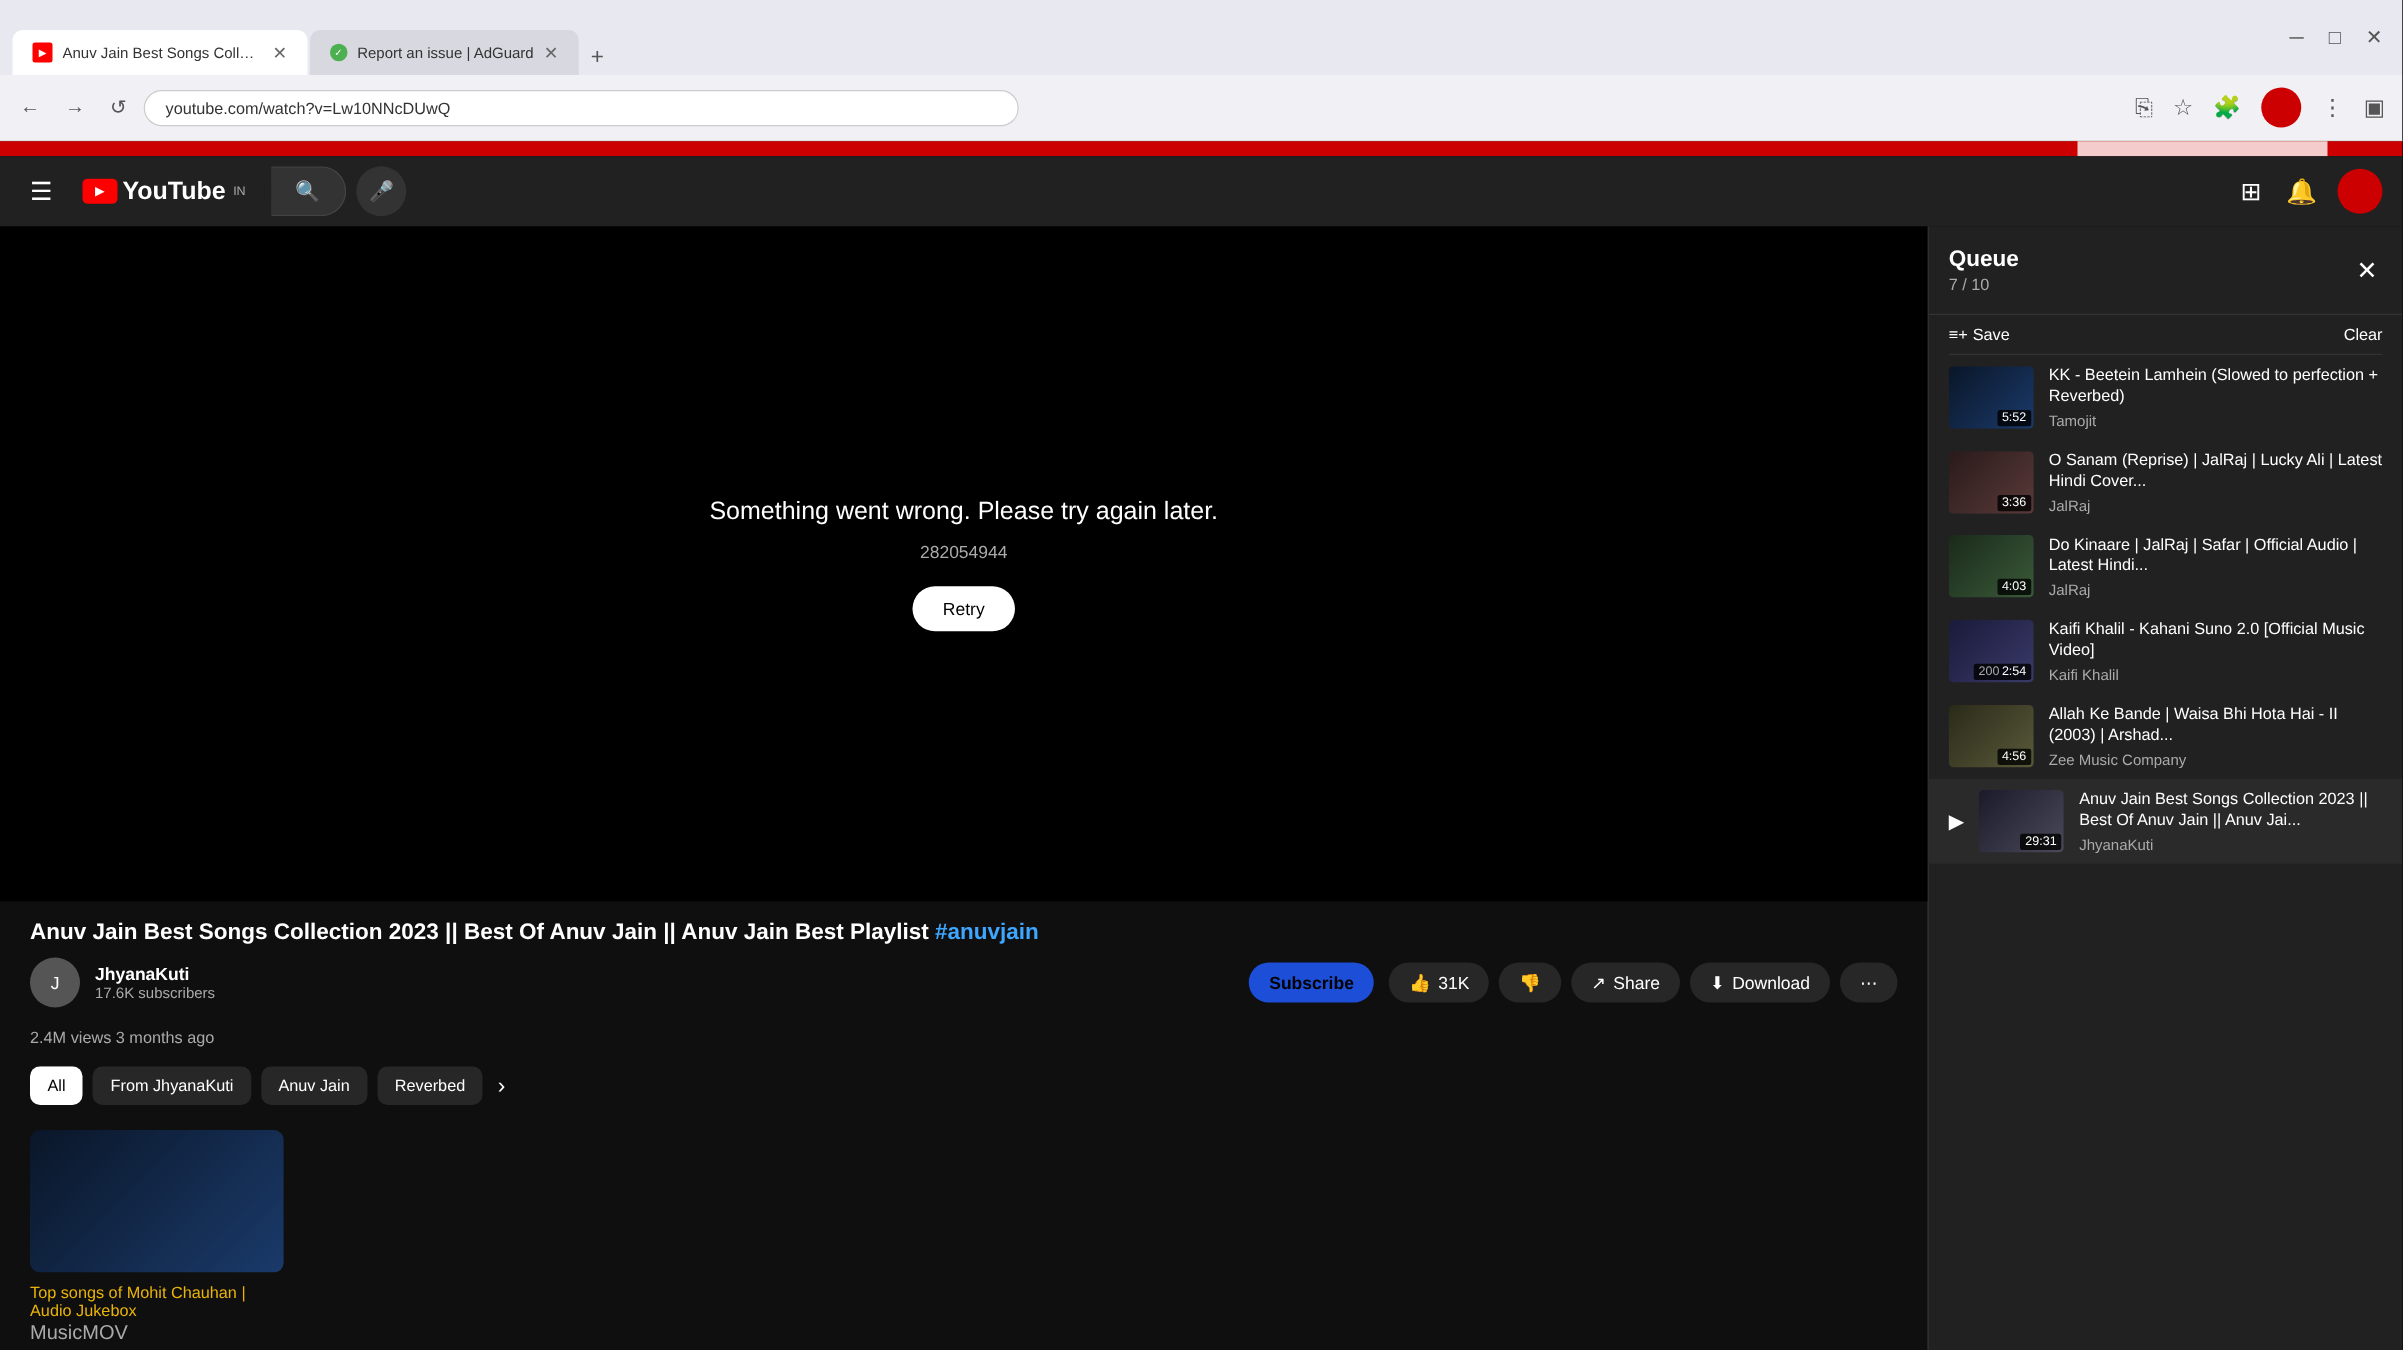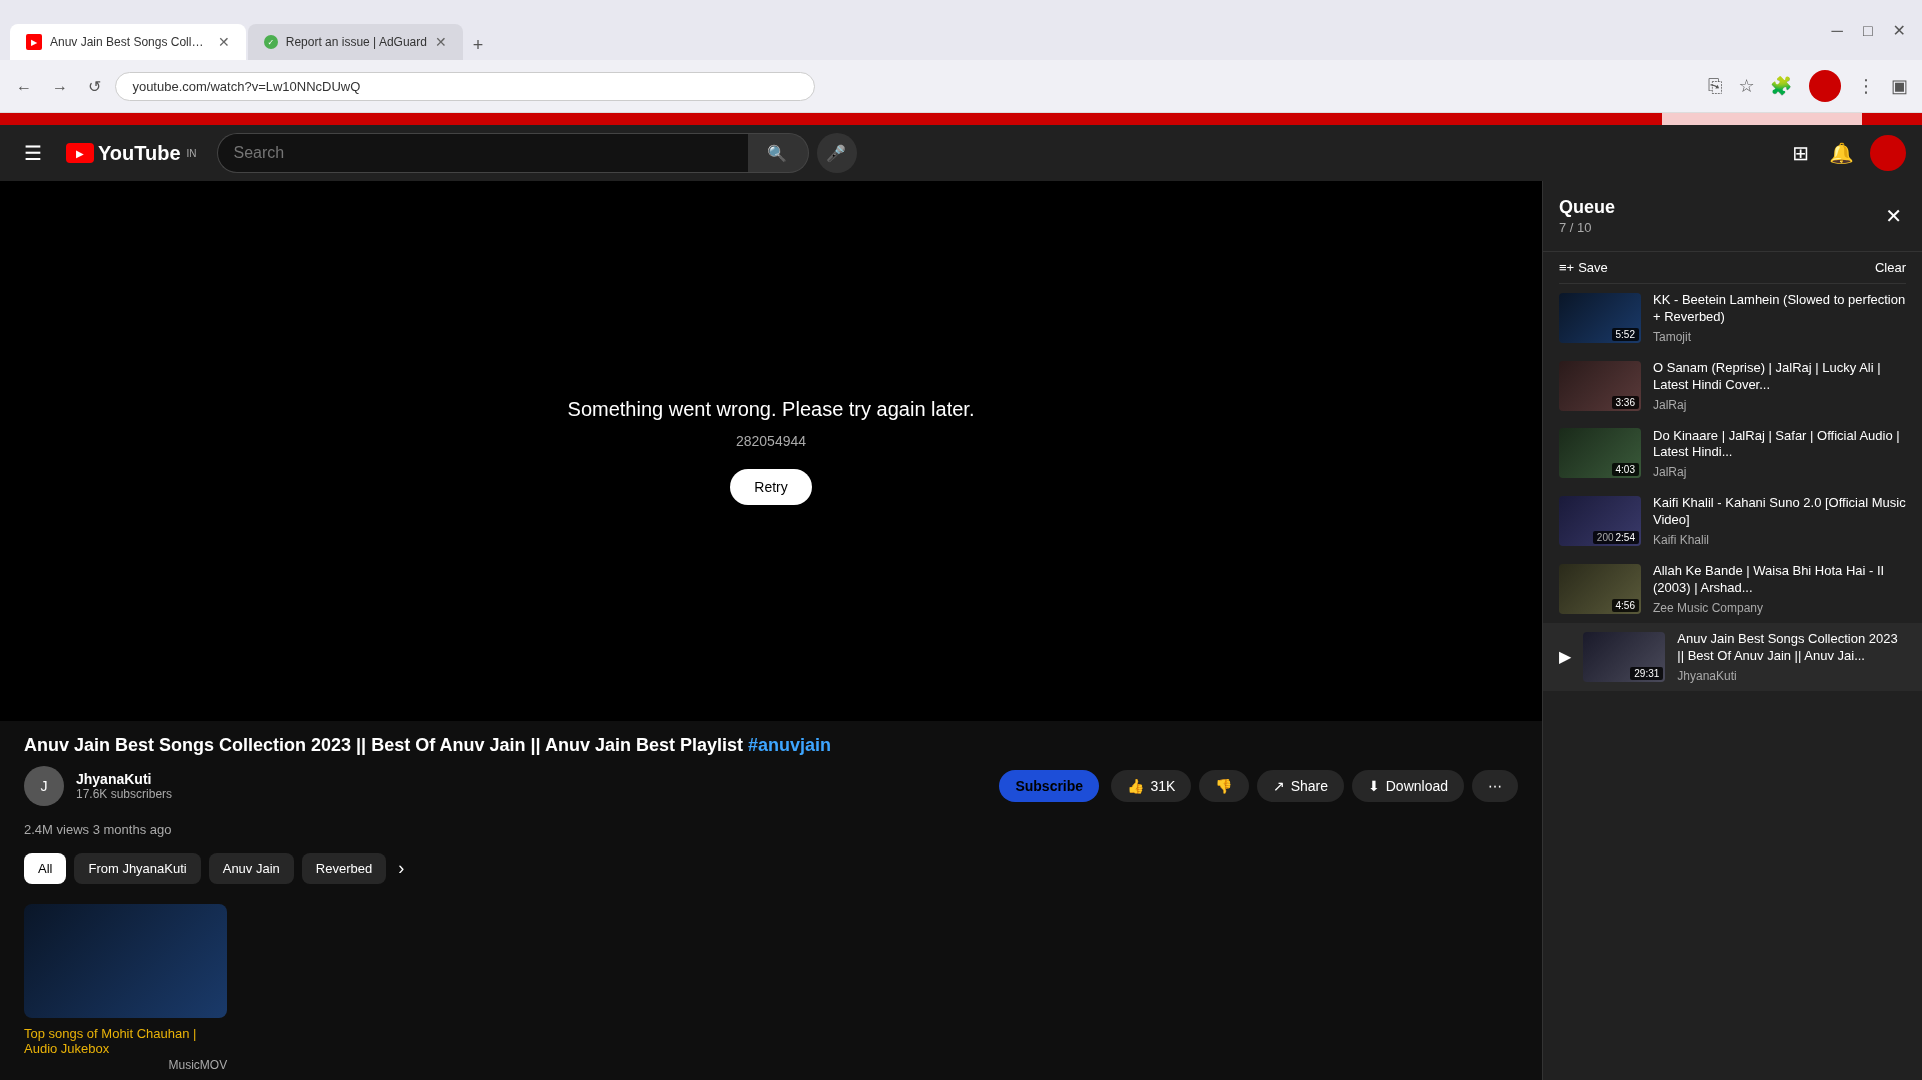--- a/index.html
+++ b/index.html
@@ -68,40 +68,40 @@
     .queue-header { padding: 16px; border-bottom: 1px solid #333; display: flex; align-items: center; justify-content: space-between; }
     .queue-title { font-size: 18px; font-weight: 600; color: #fff; }
     .queue-count { font-size: 13px; color: #aaa; margin-top: 2px; }
     .queue-close-btn { background: none; border: none; color: #fff; font-size: 20px; cursor: pointer; padding: 4px; border-radius: 50%; }
     .queue-actions { display: flex; align-items: center; justify-content: space-between; padding: 8px 16px; }
     .queue-save-btn { background: none; border: none; color: #fff; font-size: 13px; cursor: pointer; display: flex; align-items: center; gap: 4px; }
     .queue-clear-btn { background: none; border: none; color: #fff; font-size: 13px; cursor: pointer; }
     .queue-list { overflow-y: auto; flex: 1; }
     .queue-item { display: flex; align-items: center; padding: 8px 16px; gap: 12px; cursor: pointer; }
     .queue-item.active { background: #2a2a2a; }
-    .queue-thumb { width: 82px; height: 50px; background: #333; border-radius: 4px; flex-shrink: 0; position: relative; overflow: hidden; }
+    .queue-thumb { width: 68px; height: 50px; background: #333; border-radius: 4px; flex-shrink: 0; position: relative; overflow: hidden; }
     .thumb-duration { position: absolute; bottom: 2px; right: 2px; background: rgba(0,0,0,0.8); color: #fff; font-size: 10px; padding: 1px 4px; border-radius: 2px; }
     .queue-item-info { flex: 1; min-width: 0; }
     .queue-item-title { font-size: 13px; color: #fff; line-height: 1.3; overflow: hidden; display: -webkit-box; -webkit-line-clamp: 2; -webkit-box-orient: vertical; }
     .queue-item-channel { font-size: 12px; color: #aaa; margin-top: 4px; }
     .queue-play-icon { color: #fff; font-size: 16px; flex-shrink: 0; }
 
     
     .recommended-section { background: #0f0f0f; padding: 12px 24px; }
     .recommended-tabs { display: flex; align-items: center; gap: 8px; overflow-x: auto; padding-bottom: 8px; }
     .rec-tab { background: #272727; border: none; border-radius: 8px; padding: 8px 14px; color: #fff; font-size: 13px; cursor: pointer; white-space: nowrap; flex-shrink: 0; }
     .rec-tab.active { background: #fff; color: #000; }
     .rec-tab-arrow { background: none; border: none; color: #fff; font-size: 18px; cursor: pointer; padding: 4px; }
     .rec-grid { display: grid; grid-template-columns: repeat(auto-fill, minmax(200px, 1fr)); gap: 12px; margin-top: 12px; }
     .rec-card { cursor: pointer; }
     .rec-thumb { width: 100%; aspect-ratio: 16/9; background: #333; border-radius: 8px; position: relative; overflow: hidden; }
     .rec-thumb-bg { width: 100%; height: 100%; background: linear-gradient(135deg, #1a2a3a, #2a3a4a); }
     .rec-info { margin-top: 8px; }
     .rec-title { font-size: 13px; color: #eab308; font-weight: 500; }
-    .rec-channel { font-size: 12px; color: #aaa; margin-top: 2px; text-align: right; }
+    .rec-channel { font-size: 16px; color: #aaa; margin-top: 2px; }
 
     
     ::-webkit-scrollbar { width: 6px; }
     ::-webkit-scrollbar-track { background: #1a1a1a; }
     ::-webkit-scrollbar-thumb { background: #555; border-radius: 3px; }
     
     .queue-thumb-1 { background: linear-gradient(135deg, #0a1628, #1a3a6a); }
     .queue-thumb-2 { background: linear-gradient(135deg, #2a1a1a, #5a3a3a); }
     .queue-thumb-3 { background: linear-gradient(135deg, #1a2a1a, #3a5a3a); }
     .queue-thumb-4 { background: linear-gradient(135deg, #1a1a3a, #3a3a6a); }
@@ -162,21 +162,20 @@
 </div>
 
 <header class="yt-header">
   <button class="yt-menu-btn">☰</button>
   <a class="yt-logo">
     <div class="yt-logo-icon"></div>
     <span class="yt-logo-text">YouTube</span>
     <sup class="yt-logo-country">IN</sup>
   </a>
   <div class="yt-search-bar">
-    <input class="yt-search-input" type="text" placeholder="Search" style="">
     <button class="yt-search-btn">🔍</button>
     <button class="yt-mic-btn">🎤</button>
   </div>
   <div class="yt-header-actions">
     <button class="yt-header-btn">⊞</button>
     <button class="yt-header-btn">🔔</button>
     <div class="yt-avatar" style="background:#cc0000; width:36px; height:36px; border-radius:50;">
     </div>
   </div>
 </header>

